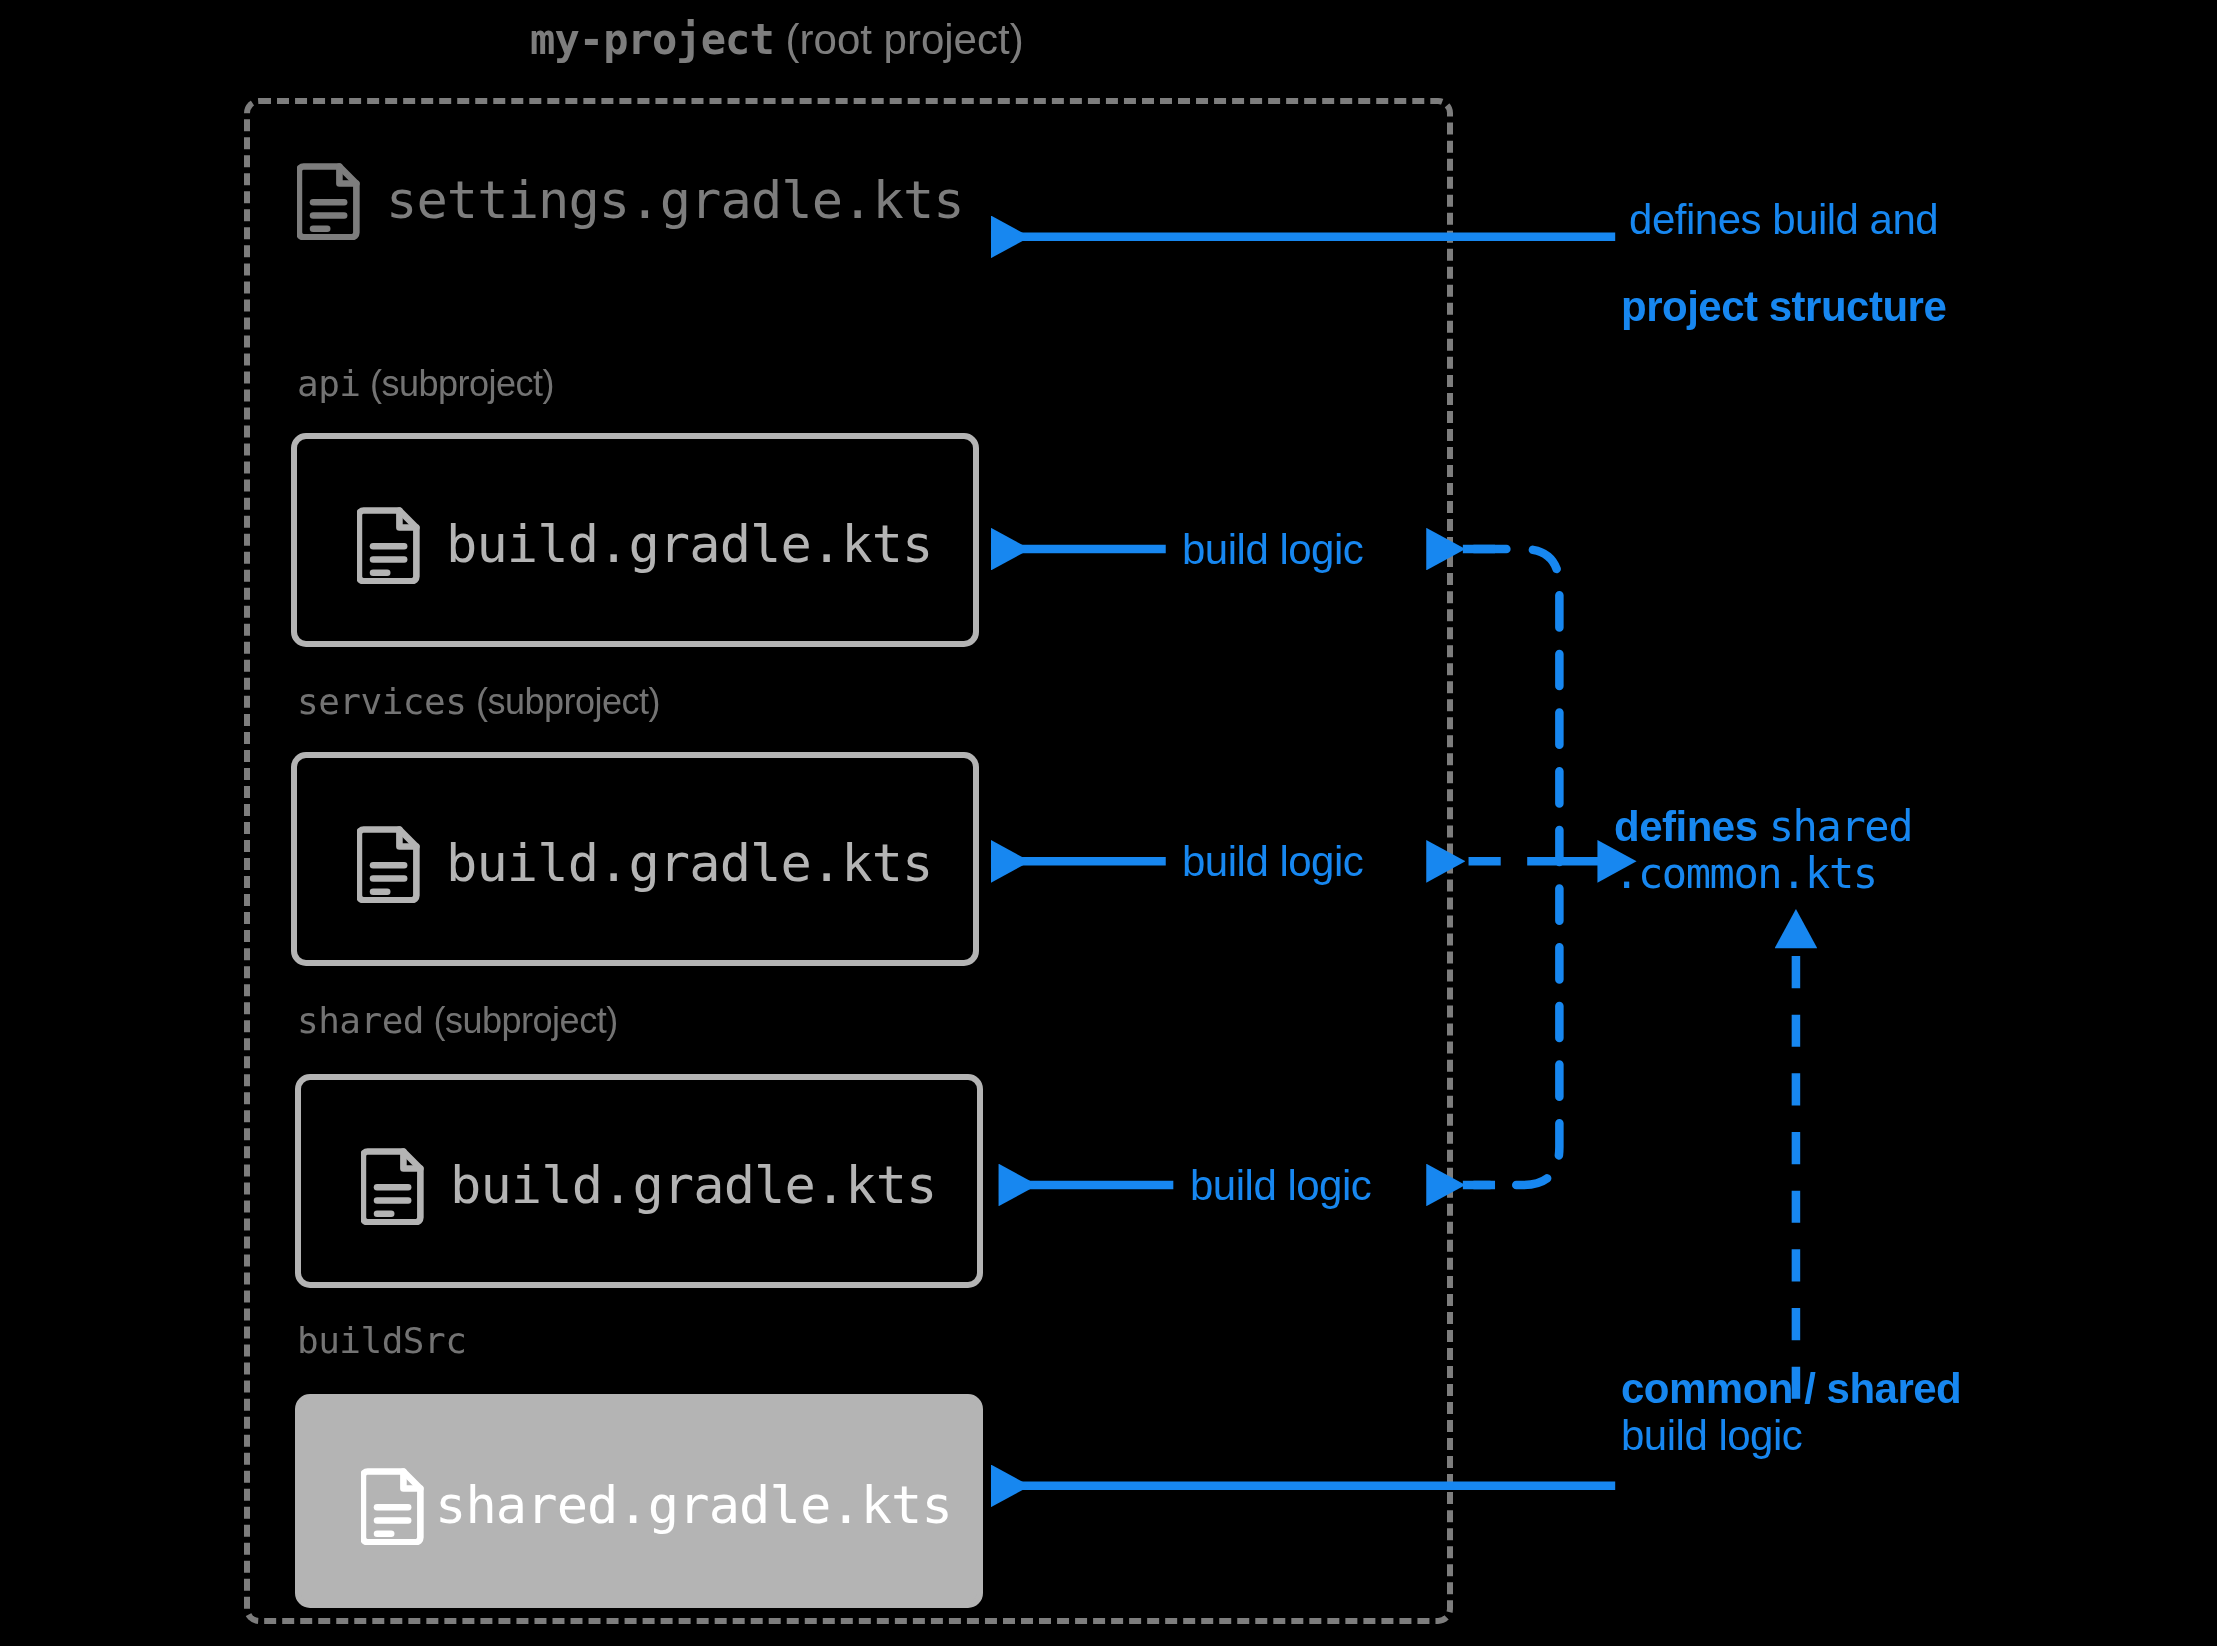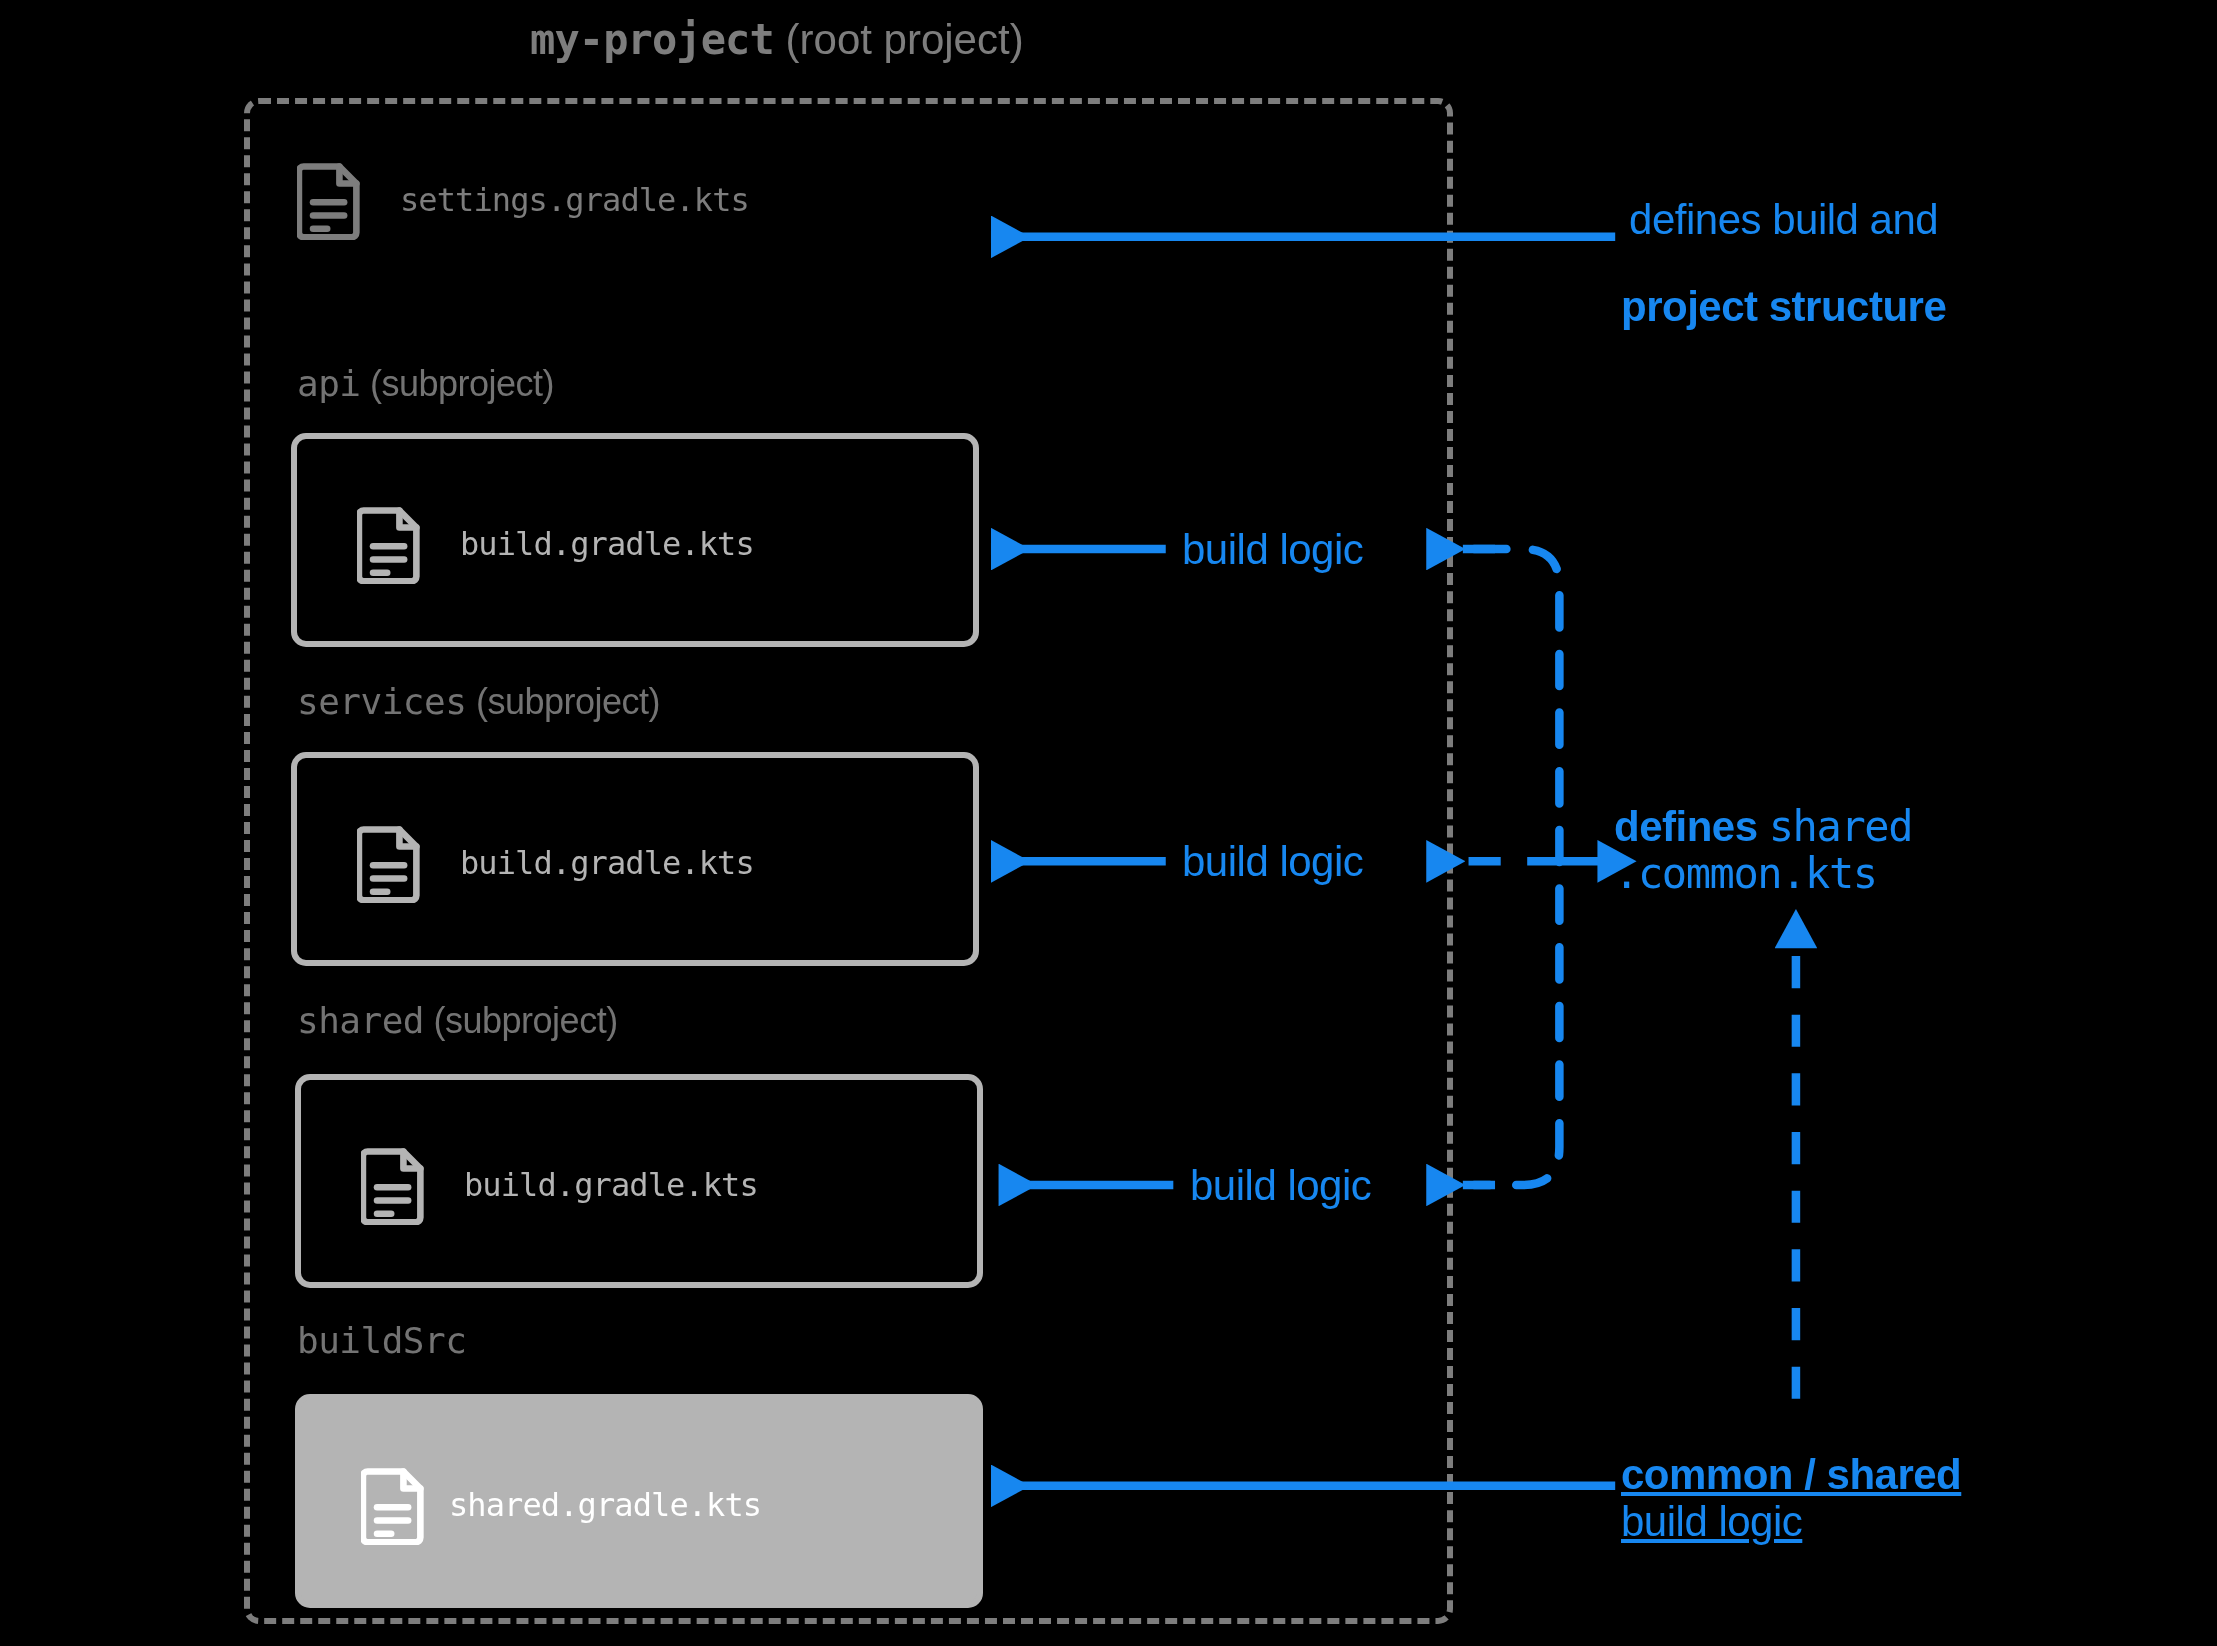--- a/index.html
+++ b/index.html
@@ -43,24 +43,23 @@
   }
 
   
   .file-row {
     position: absolute;
     display: flex;
     align-items: center;
     gap: 23px;
   }
   .file-row .fname {
-    font-size: 32px;
+    font-size: 52px;
     letter-spacing: -0.9px;
     white-space: nowrap;
-    margin-left: 14px;
   }
   .doc-icon { flex: 0 0 auto; display: block; }
 
   
   .section-label {
     position: absolute;
     font-size: 36px;
     color: #737373;
     white-space: nowrap;
     letter-spacing: -0.5px;
@@ -229,19 +228,19 @@
   <div class="annot" style="left:1621px; top:196px;text-align:center;">
     <div>defines build and</div>
     <div style="font-weight:bold;margin-top:40px;">project structure</div>
   </div>
 
   <div class="annot" style="left:1614px; top:803px;">
     <div><b>defines </b><span class="mono">shared</span></div>
     <div class="mono">.common.kts</div>
   </div>
 
-  <div class="annot" style="left:1621px; top:1451px;text-decoration:underline;">
+  <div class="annot" style="left:1621px; top:1365px;">
     <div style="font-weight:bold;">common / shared</div>
     <div>build logic</div>
   </div>
 
 </div>
 
 
 </body></html>

